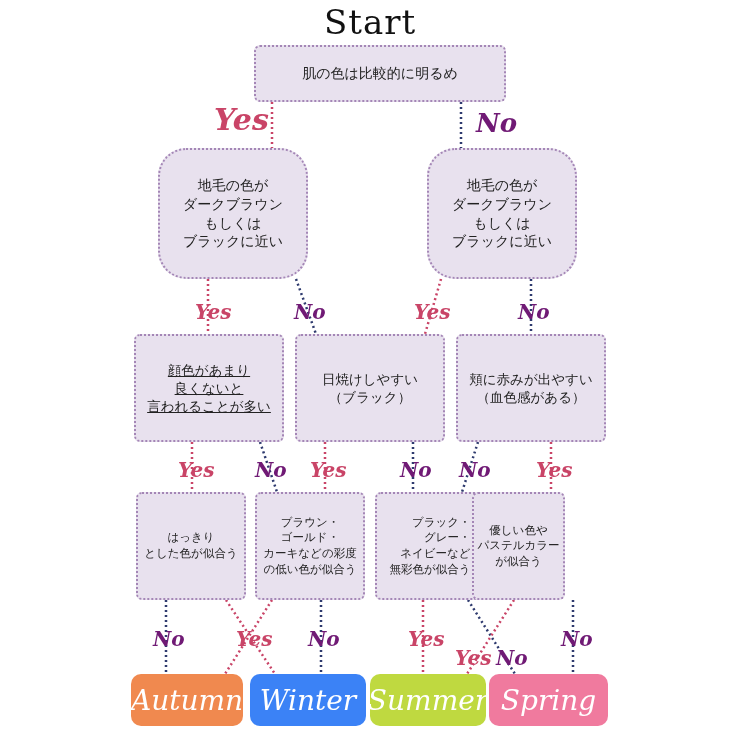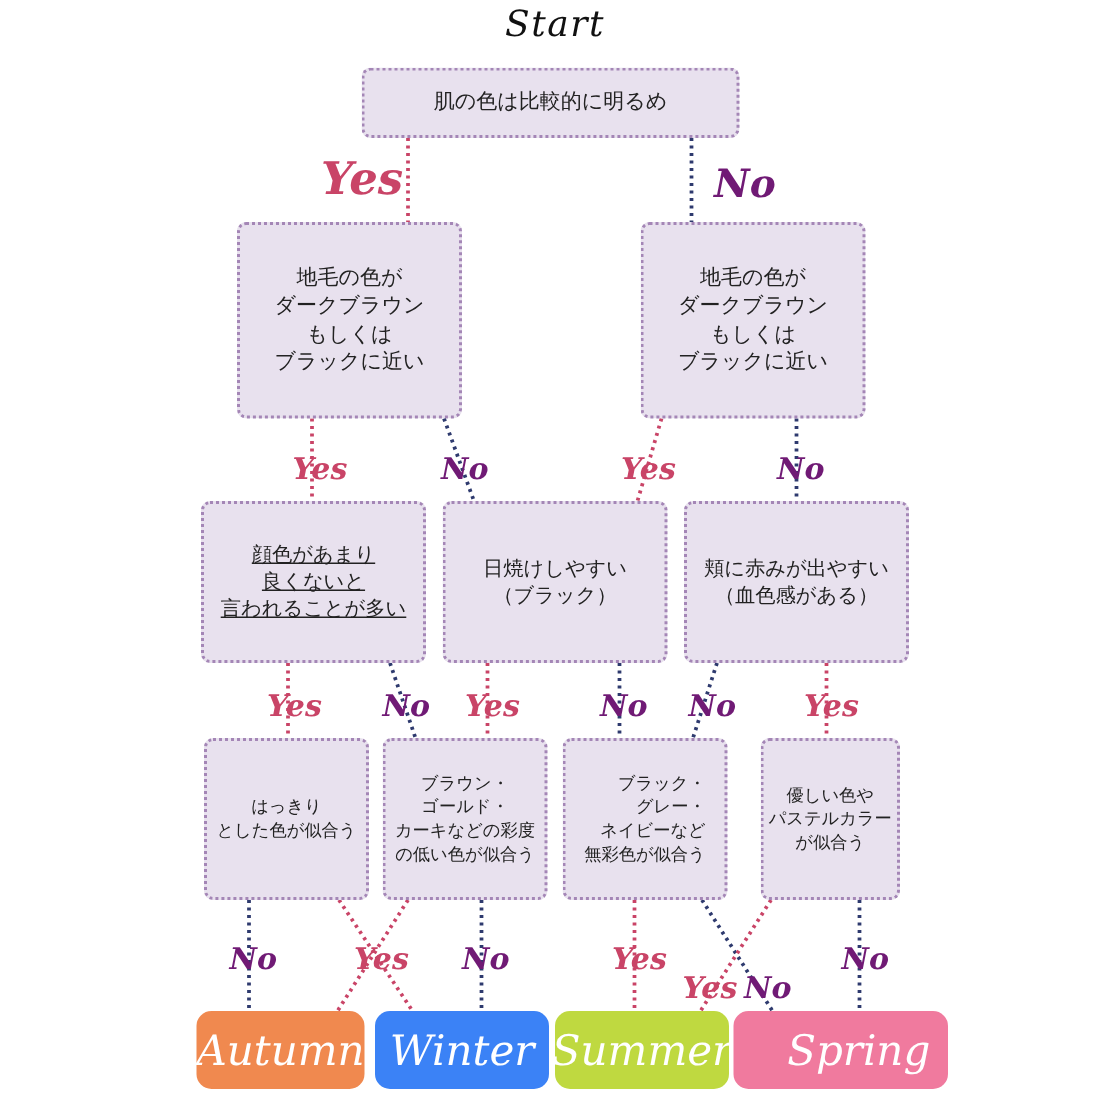--- a/index.html
+++ b/index.html
@@ -1,25 +1,25 @@
 <!DOCTYPE html>
 <html><head>
 <meta charset="utf-8">
 <style>
   html, body { margin:0; padding:0; background:#ffffff; }
   body { width:740px; height:740px; position:relative; overflow:hidden;
          font-family:"DejaVu Sans", sans-serif; }
   .title { position:absolute; left:310px; top:2px; width:120px; text-align:center;
-           font-family:"DejaVu Serif", serif; font-style:italic; font-size:24px; color:#111;
+           font-family:"DejaVu Serif", serif; font-size:34px; color:#111;
            letter-spacing:1px; }
   .box { position:absolute; background:#e8e1ee; border:2px dotted #a486b6; border-radius:6px;
          box-sizing:border-box; display:flex; align-items:center; justify-content:center;
          text-align:center; color:#222; white-space:pre-line; line-height:1.35; }
   .q0 { font-size:14px; }
-  .q1 { font-size:14px; }
+  .q1 { font-size:14px;border-radius:28px; }
   .q2 { font-size:13.5px; }
   .q3 { font-size:11.5px; }
   .lbl { position:absolute; font-family:"DejaVu Serif", serif; font-style:italic; font-weight:bold; }
   .yes { color:#c94467; }
   .no  { color:#701a75; }
   .season { position:absolute; top:674px; height:52px; border-radius:10px; color:#fff;
             display:flex; align-items:center; justify-content:center;
             font-family:"DejaVu Serif", serif; font-style:italic; font-size:28px; }
   svg.lines { position:absolute; left:0; top:0; }
 </style>
@@ -50,21 +50,21 @@
     <line x1="321" y1="600" x2="321" y2="674" stroke="#2e3a6e"></line>
     <line x1="423" y1="600" x2="423" y2="674" stroke="#c94467"></line>
     <line x1="468" y1="600" x2="515" y2="674" stroke="#2e3a6e"></line>
     <line x1="514" y1="600" x2="467" y2="674" stroke="#c94467"></line>
     <line x1="573" y1="600" x2="573" y2="674" stroke="#2e3a6e"></line>
   </g>
 </svg>
 
 <div class="title">Start</div>
 
-<div class="box q0" style="left:241px;top:45px;width:252px;height:47px;">肌の色は比較的に明るめ</div>
+<div class="box q0" style="left:254px;top:45px;width:252px;height:57px;">肌の色は比較的に明るめ</div>
 
 <div class="box q1" style="left:158px;top:148px;width:150px;height:131px;">地毛の色が
 ダークブラウン
 もしくは
 ブラックに近い</div>
 <div class="box q1" style="left:427px;top:148px;width:150px;height:131px;">地毛の色が
 ダークブラウン
 もしくは
 ブラックに近い</div>
 
@@ -79,21 +79,21 @@
 <div class="box q3" style="left:136px;top:492px;width:110px;height:108px;">はっきり
 とした色が似合う</div>
 <div class="box q3" style="left:255px;top:492px;width:110px;height:108px;">ブラウン・
 ゴールド・
 カーキなどの彩度
 の低い色が似合う</div>
 <div class="box q3" style="left:375px;top:492px;width:110px;height:108px;text-align:right;">ブラック・
 グレー・
 ネイビーなど
 無彩色が似合う</div>
-<div class="box q3" style="left:507px;top:492px;width:93px;height:108px;">優しい色や
+<div class="box q3" style="left:472px;top:492px;width:93px;height:108px;">優しい色や
 パステルカラー
 が似合う</div>
 
 <div class="lbl yes" style="left:214px;top:102px;font-size:30px;">Yes</div>
 <div class="lbl no" style="left:476px;top:108px;font-size:26px;">No</div>
 
 <div class="lbl yes" style="left:195px;top:300px;font-size:20px;">Yes</div>
 <div class="lbl no" style="left:294px;top:300px;font-size:20px;">No</div>
 <div class="lbl yes" style="left:414px;top:300px;font-size:20px;">Yes</div>
 <div class="lbl no" style="left:518px;top:300px;font-size:20px;">No</div>
@@ -109,13 +109,13 @@
 <div class="lbl yes" style="left:236px;top:627px;font-size:20px;">Yes</div>
 <div class="lbl no" style="left:308px;top:627px;font-size:20px;">No</div>
 <div class="lbl yes" style="left:408px;top:627px;font-size:20px;">Yes</div>
 <div class="lbl yes" style="left:455px;top:646px;font-size:20px;">Yes</div>
 <div class="lbl no" style="left:496px;top:646px;font-size:20px;">No</div>
 <div class="lbl no" style="left:561px;top:627px;font-size:20px;">No</div>
 
 <div class="season" style="left:131px;width:112px;background:#f0894f;">Autumn</div>
 <div class="season" style="left:250px;width:116px;background:#3b82f6;">Winter</div>
 <div class="season" style="left:370px;width:116px;background:#bfd940;">Summer</div>
-<div class="season" style="left:489px;width:119px;background:#f07a9e;padding-left:24px;">Spring</div>
+<div class="season" style="left:489px;width:119px;background:#f07a9e;">Spring</div>
 
 </body></html>

